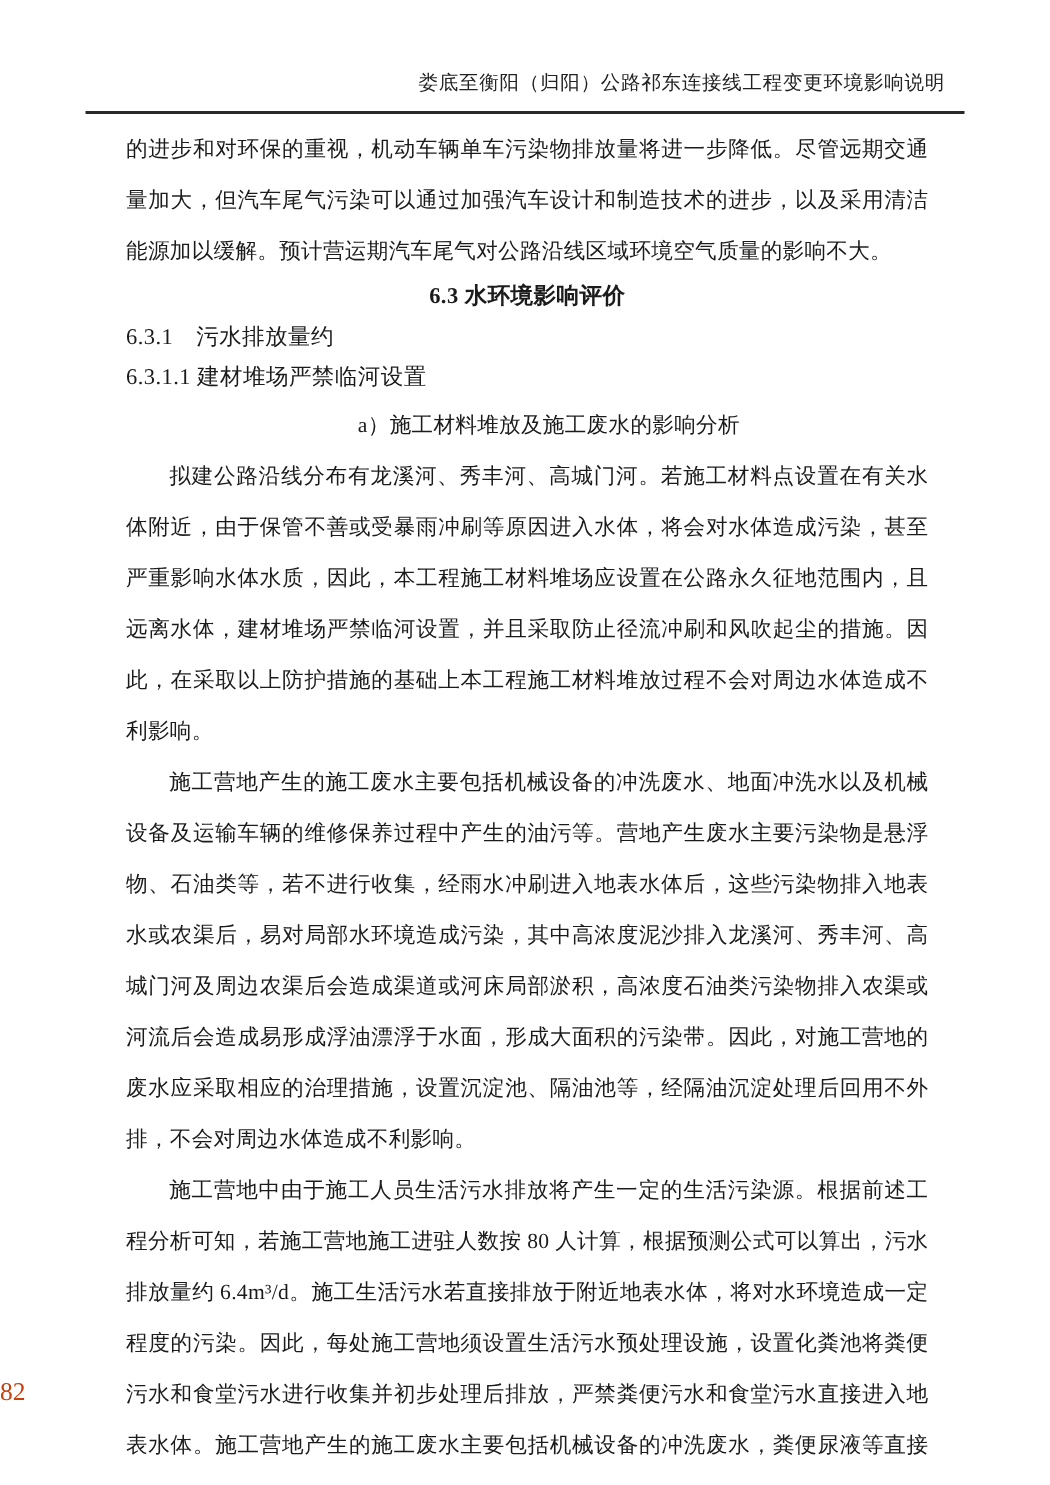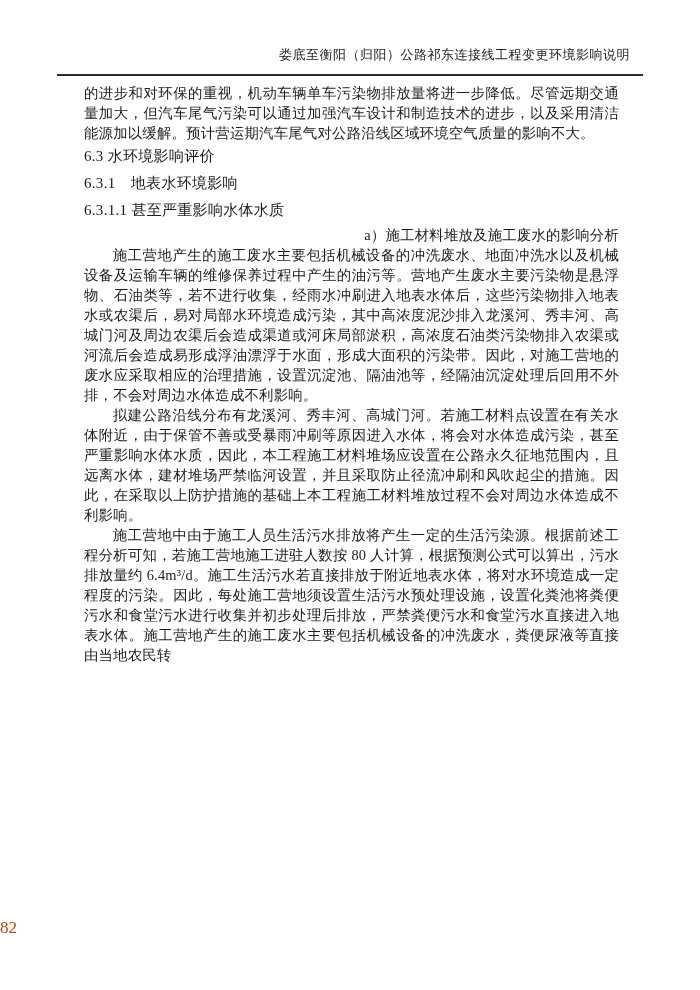--- a/index.html
+++ b/index.html
@@ -33,36 +33,36 @@
   }
   .doc-body {
     position: absolute;
     top: 83px;
     left: 84px;
     width: 535px;
   }
   .para {
     margin: 0;
     font-size: 14.4px;
-    line-height: 20px;
+    line-height: 34px;
     text-align: justify;
     text-justify: inter-ideograph;
     text-indent: 2em;
     letter-spacing: 0.2px;
   }
   .para.no-indent { text-indent: 0; }
-  .para.item { text-align: right; }
+  .para.item { text-align: center; }
   .heading {
     margin: 0;
     font-size: 15px;
     line-height: 27.2px;
     font-weight: normal;
     letter-spacing: 0.3px;
   }
-  .heading.bold { font-weight: normal; }
+  .heading.bold { font-weight: bold; text-align: center; }
   .bold-seg { font-weight: normal; }
   .footer {
     position: absolute;
     top: 918px;
     left: 0;
     width: 100%;
     text-align: left;
     font-size: 17px;
     color: #c2410c;
   }
@@ -75,29 +75,29 @@
   <div class="header-text">娄底至衡阳（归阳）公路祁东连接线工程变更环境影响说明</div>
   <div class="header-rule"></div>
 
   <div class="doc-body">
 
     <p class="para no-indent">的进步和对环保的重视，机动车辆单车污染物排放量将进一步降低。尽管远期交通量加大，但汽车尾气污染可以通过加强汽车设计和制造技术的进步，以及采用清洁能源加以缓解。预计营运期汽车尾气对公路沿线区域环境空气质量的影响不大。</p>
 
 
     <h2 class="heading bold">6.3 水环境影响评价</h2>
 
-    <h3 class="heading">6.3.1　地表水环境影响</h3>
+    <h3 class="heading">6.3.1　污水排放量约</h3>
 
-    <h4 class="heading">6.3.1.1 甚至严重影响水体水质</h4>
+    <h4 class="heading">6.3.1.1 建材堆场严禁临河设置</h4>
 
     <p class="para item">a）施工材料堆放及施工废水的影响分析</p>
 
+    <p class="para">拟建公路沿线分布有龙溪河、秀丰河、高城门河。若施工材料点设置在有关水体附近，由于保管不善或受暴雨冲刷等原因进入水体，将会对水体造成污染，甚至严重影响水体水质，因此，本工程施工材料堆场应设置在公路永久征地范围内，且远离水体，建材堆场严禁临河设置，并且采取防止径流冲刷和风吹起尘的措施。因此，在采取以上防护措施的基础上本工程施工材料堆放过程不会对周边水体造成不利影响。</p>
+
     <p class="para">施工营地产生的施工废水主要包括机械设备的冲洗废水、地面冲洗水以及机械设备及运输车辆的维修保养过程中产生的油污等。营地产生废水主要污染物是悬浮物、石油类等，若不进行收集，经雨水冲刷进入地表水体后，这些污染物排入地表水或农渠后，易对局部水环境造成污染，其中高浓度泥沙排入龙溪河、秀丰河、高城门河及周边农渠后会造成渠道或河床局部淤积，高浓度石油类污染物排入农渠或河流后会造成易形成浮油漂浮于水面，形成大面积的污染带。因此，对施工营地的废水应采取相应的治理措施，设置沉淀池、隔油池等，经隔油沉淀处理后回用不外排，不会对周边水体造成不利影响。</p>
-
-    <p class="para">拟建公路沿线分布有龙溪河、秀丰河、高城门河。若施工材料点设置在有关水体附近，由于保管不善或受暴雨冲刷等原因进入水体，将会对水体造成污染，甚至严重影响水体水质，因此，本工程施工材料堆场应设置在公路永久征地范围内，且远离水体，建材堆场严禁临河设置，并且采取防止径流冲刷和风吹起尘的措施。因此，在采取以上防护措施的基础上本工程施工材料堆放过程不会对周边水体造成不利影响。</p>
 
 
     <p class="para"><span>施工营地中由于施工人员生活污水排放将产生一定的生活污染源。根据前述工程分析可知，若施工营地施工进驻人数按 80 人计算，根据预测公式可以算出，污水排放量约 </span><span class="bold-seg">6.4m³/d</span><span>。施工生活污水若直接排放于附近地表水体，将对水环境造成一定程度的污染。因此，每处施工营地须设置生活污水预处理设施，设置化粪池将粪便污水和食堂污水进行收集并初步处理后排放，严禁粪便污水和食堂污水直接进入地表水体。施工营地产生的施工废水主要包括机械设备的冲洗废水，粪便尿液等直接由当地农民转</span></p>
 
   </div>
 
   <div class="footer">
     <span>82</span>
   </div>
 

